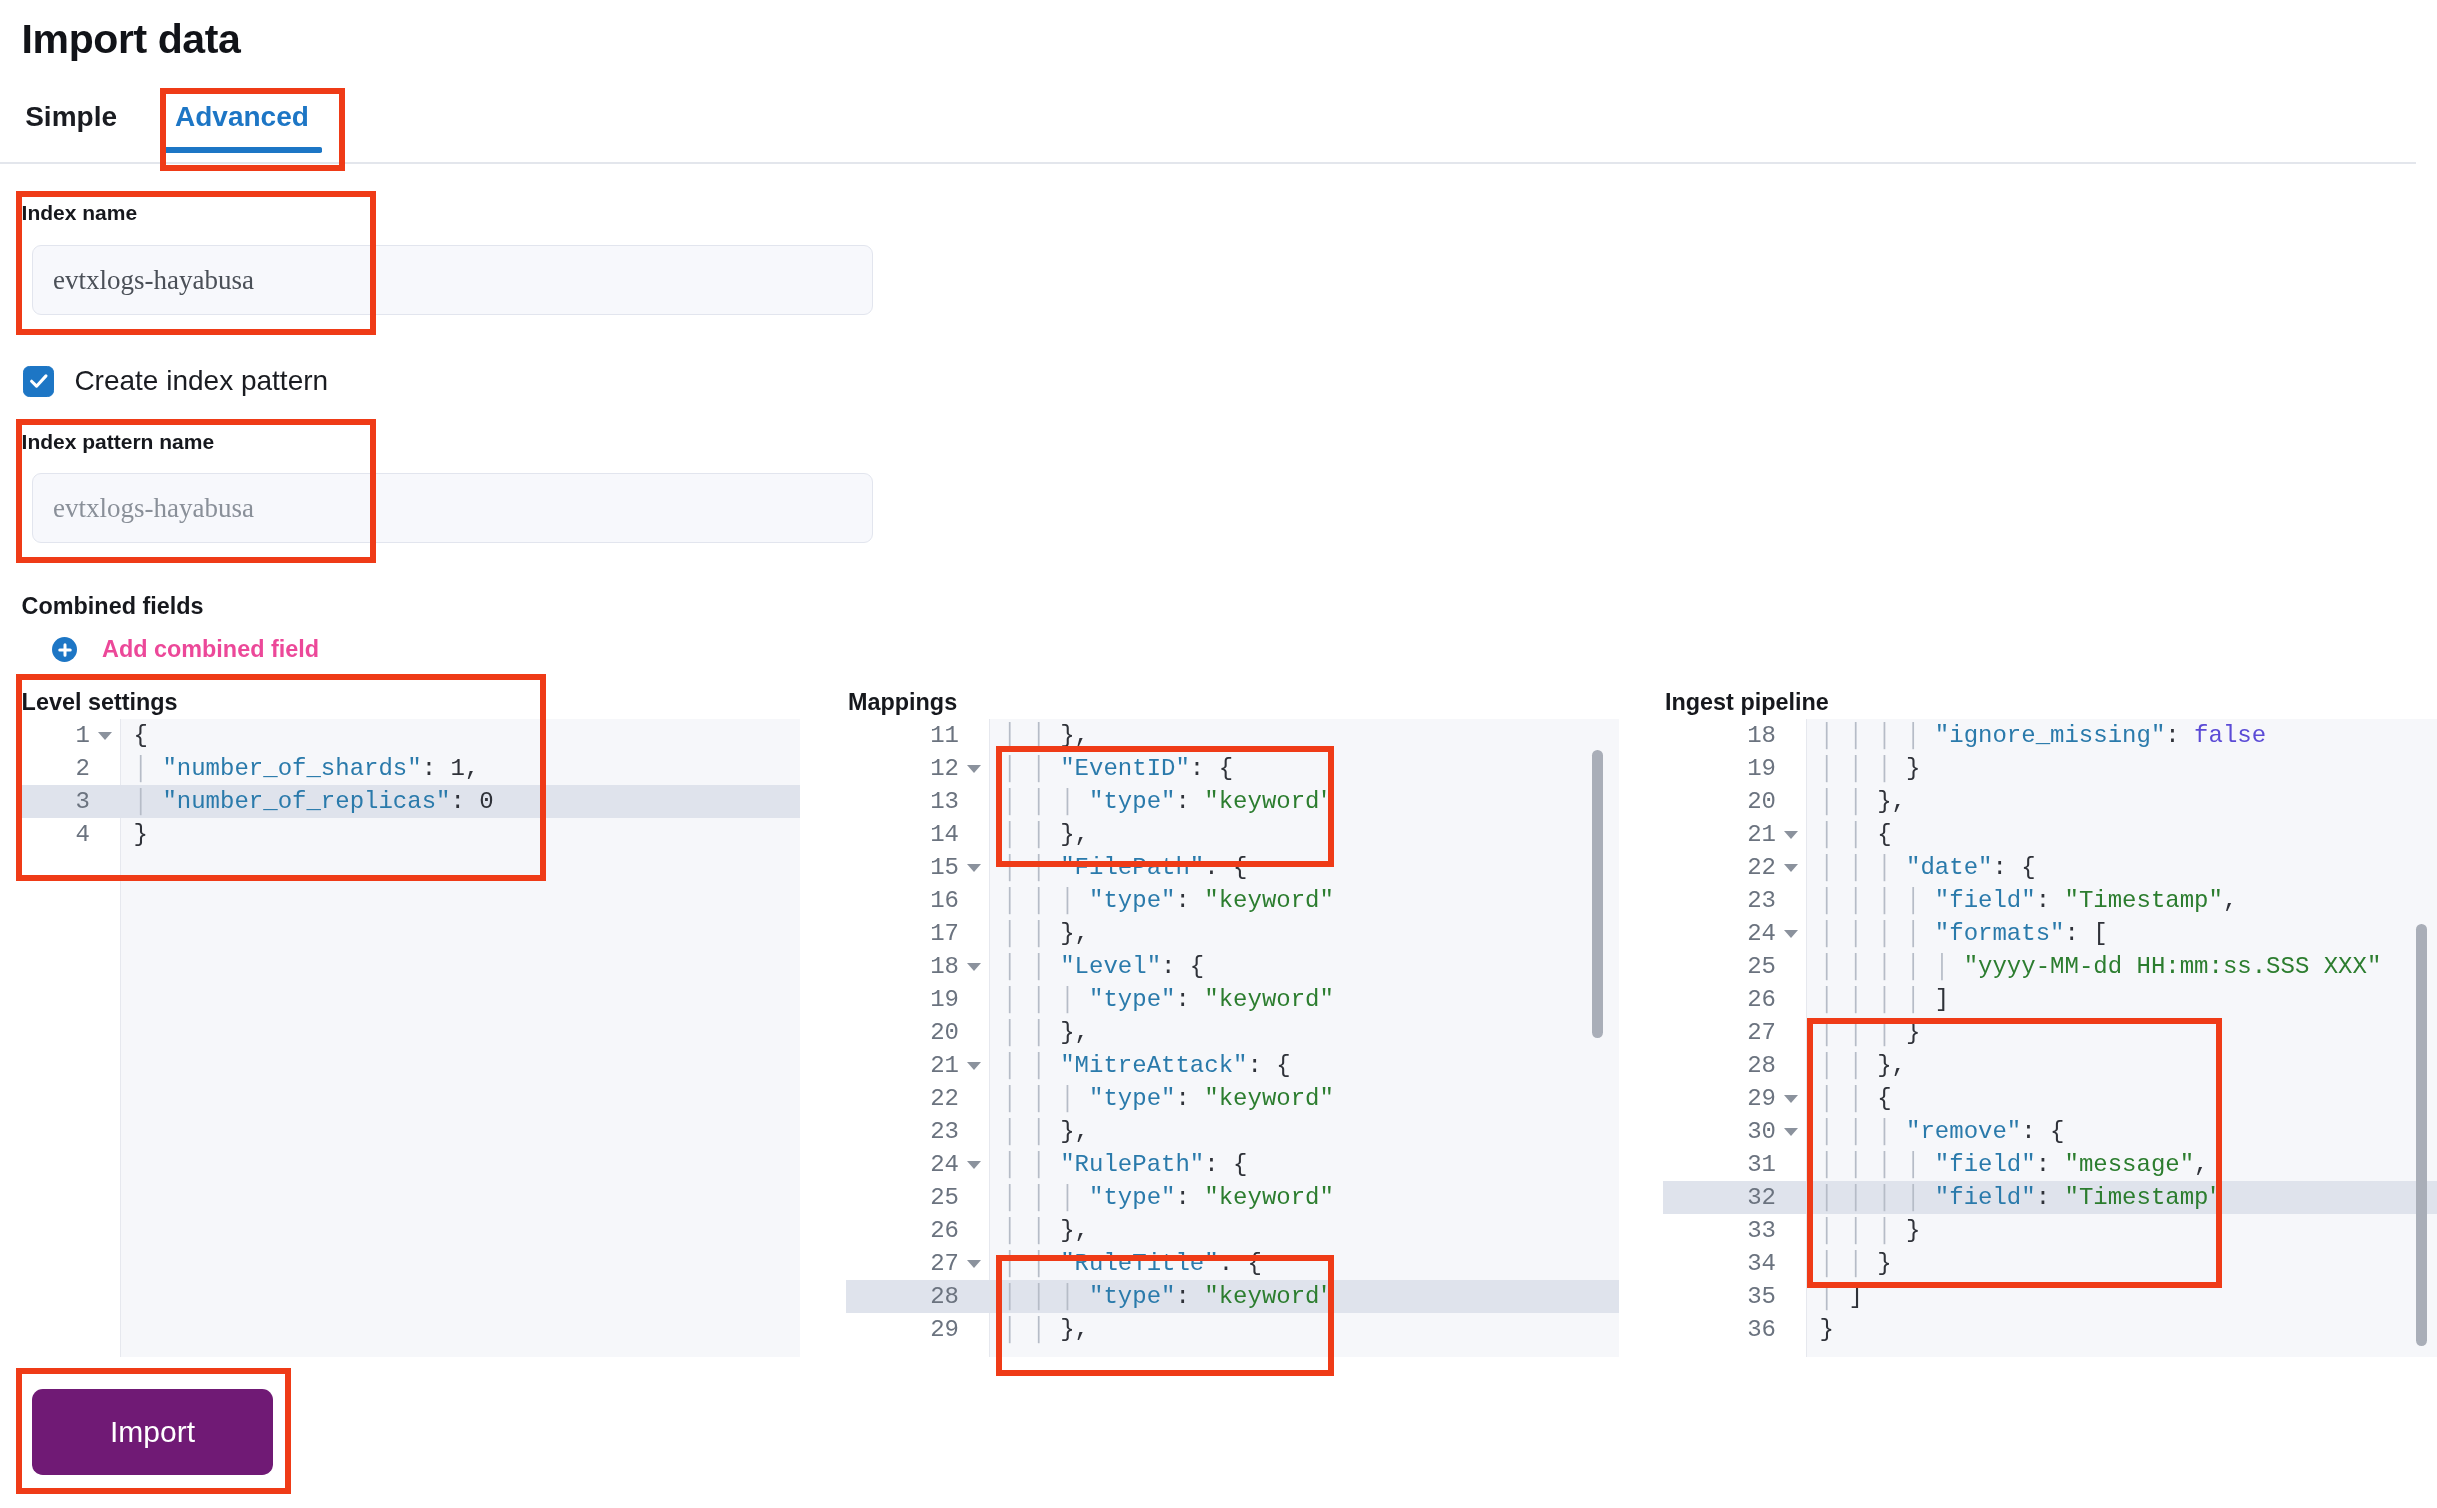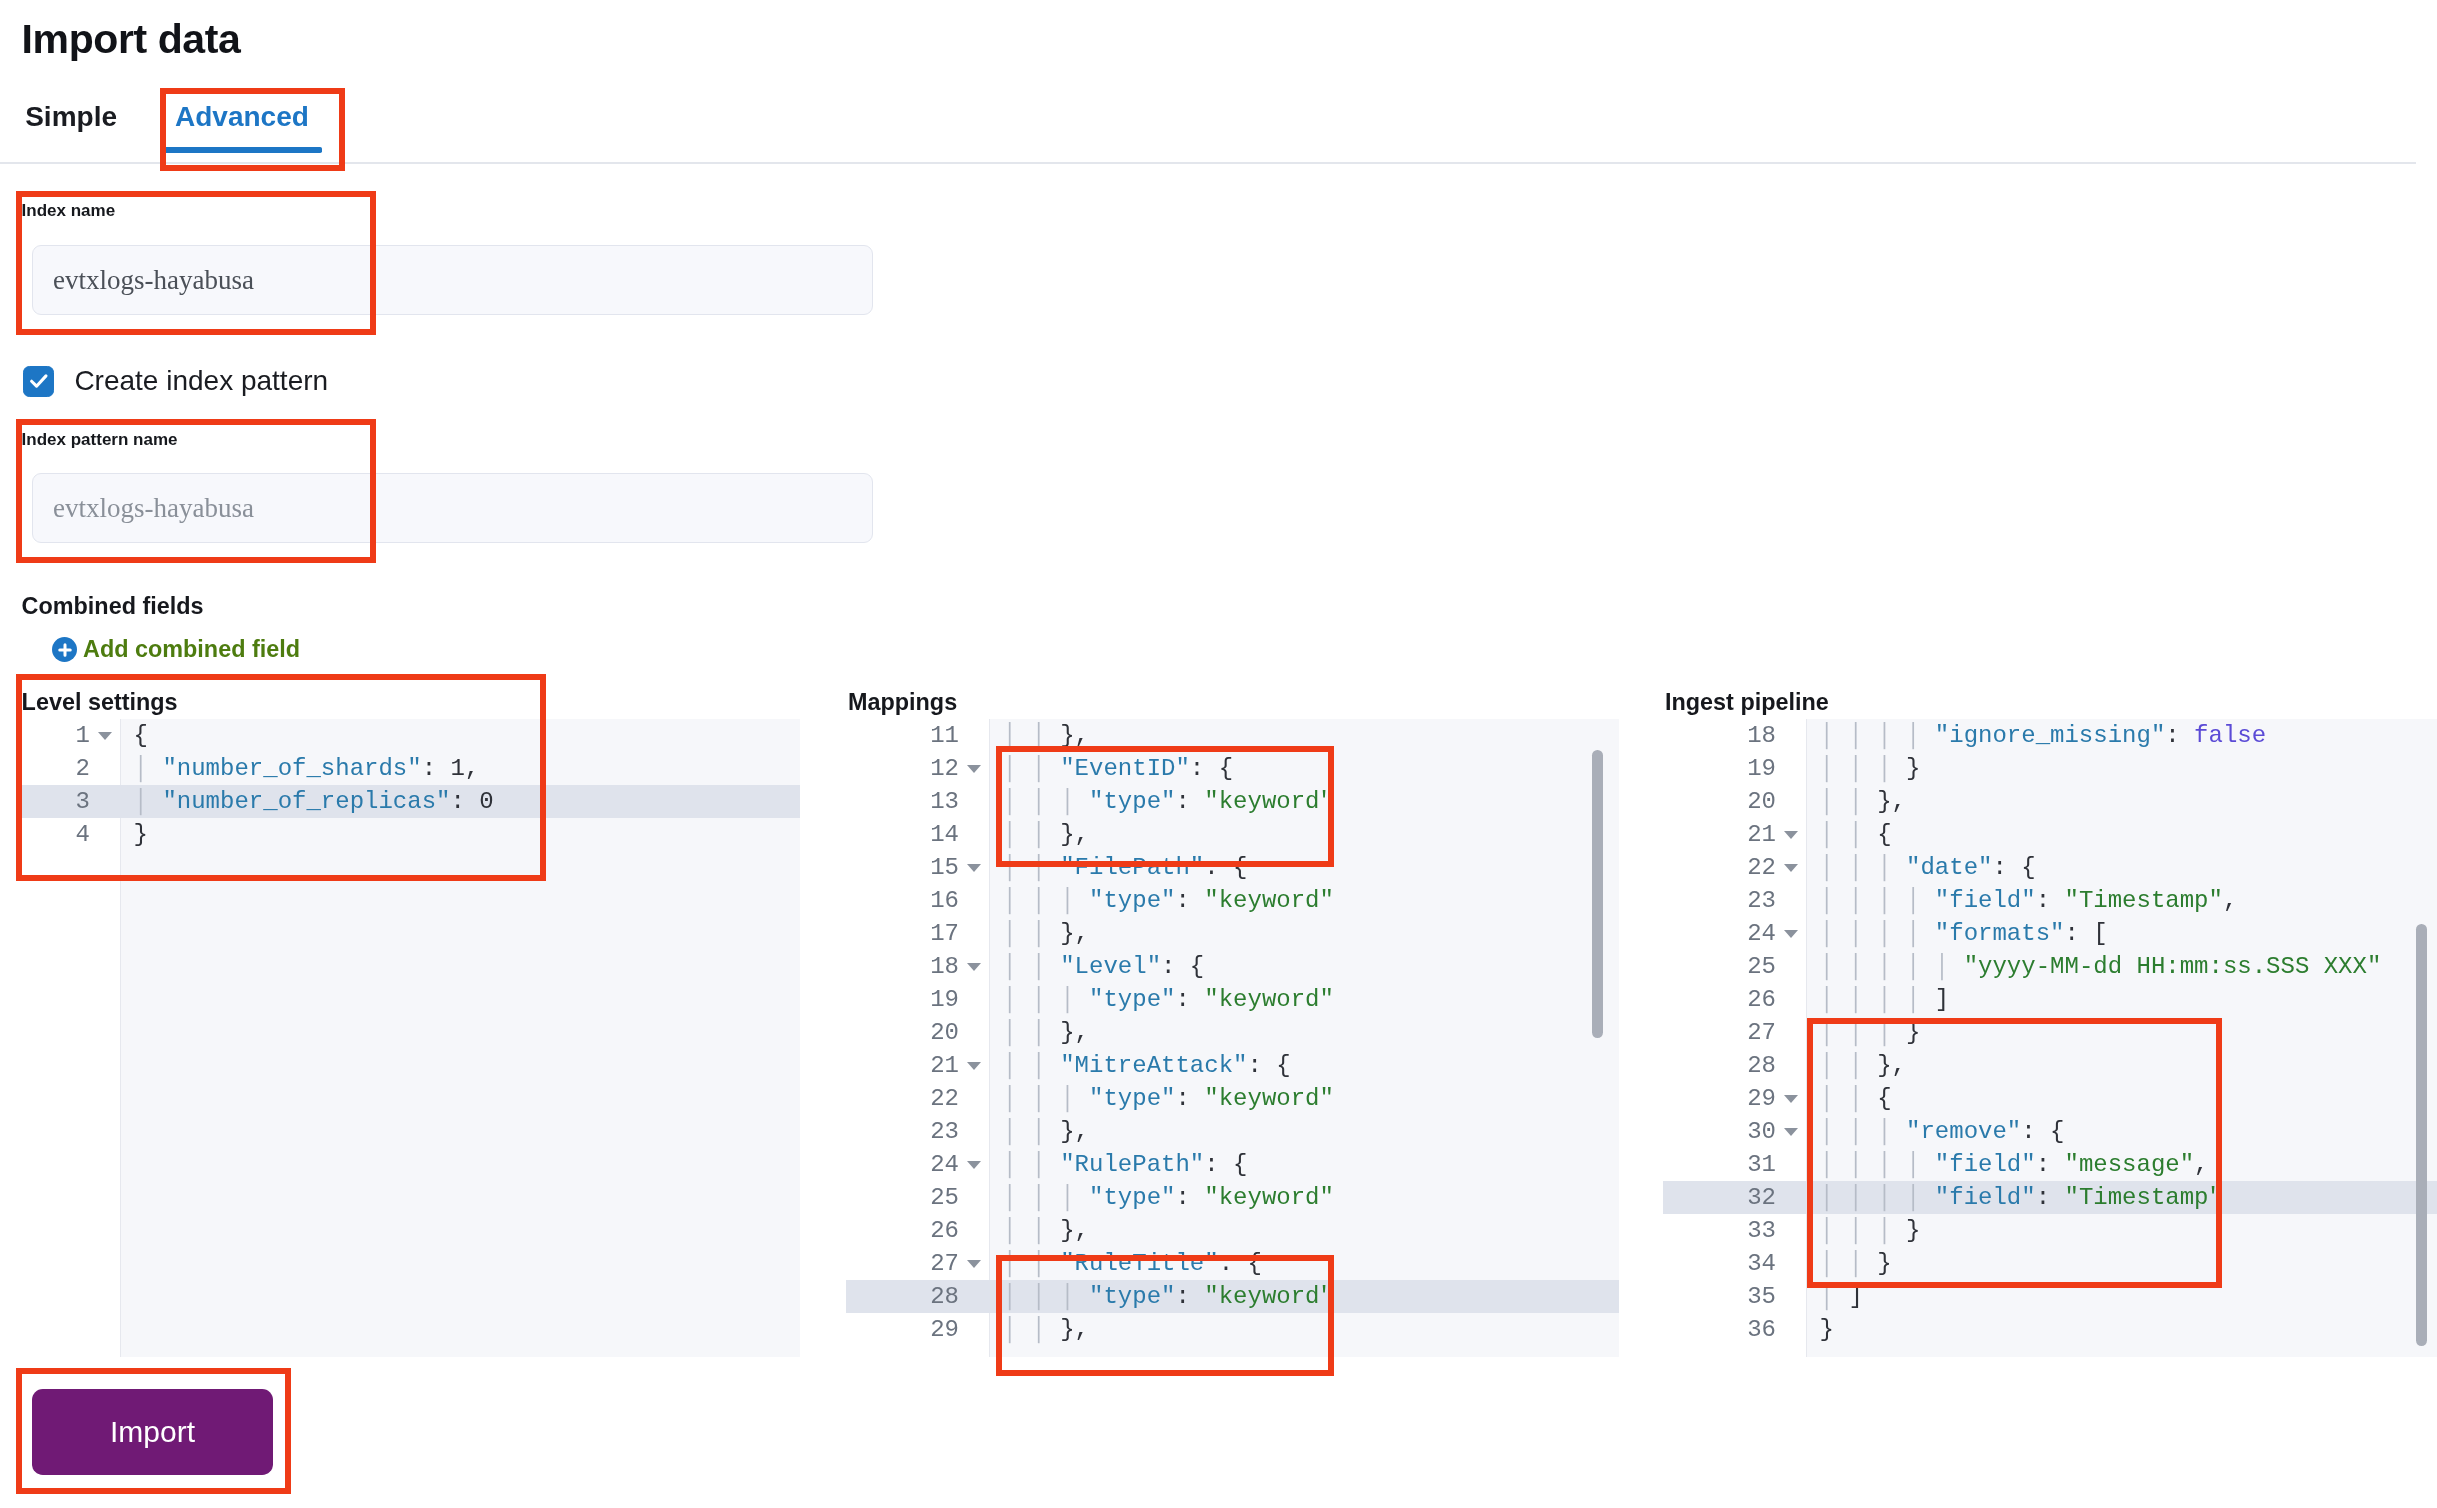--- a/index.html
+++ b/index.html
@@ -39,21 +39,21 @@
     background: #1d76c5; border-radius: 1.8px;
   }
   .tab-rule {
     position: absolute; left: 0px; top: 162px;
     width: 2416px; height: 1.8px; background: #e3e6ec;
   }
 
   
   .field-label {
     position: absolute;
-    font-size: 17px; font-weight: bold; color: #16181d;
+    font-size: 21px; font-weight: bold; color: #16181d;
   }
   .text-input {
     position: absolute;
     background: #f7f8fc;
     border: 0.9px solid #e2e5ee;
     border-radius: 9px;
     font-size: 27px;
     color: #4b5058;
     padding: 0 20px;
     display: flex; align-items: center;
@@ -75,22 +75,22 @@
   .checkbox svg { width: 21.6px; height: 21.6px; display: block; }
   .checkbox-label { font-size: 28px; color: #1a1c21; }
 
   
   .combined-title {
     position: absolute; left: 21.6px; top: 593px;
     font-size: 23.4px; font-weight: bold; color: #16181d;
   }
   .add-combined {
     position: absolute; left: 52px; top: 636px;
-    display: flex; align-items: center; gap: 6px;
-    color: #4d7c0f; font-size: 23.4px; font-weight: bold;
+    display: flex; align-items: center; gap: 25px;
+    color: #ec4899; font-size: 23.4px; font-weight: bold;
   }
   .plus-icon {
     width: 25px; height: 25px; border-radius: 50%;
     background: #1d76c5; color:#fff;
     display:flex; align-items:center; justify-content:center;
     font-size: 21.6px; line-height: 1; font-weight: bold;
     flex: 0 0 auto;
   }
   .plus-icon svg { width: 18px; height: 18px; display:block; }
   .add-combined .link-text { text-decoration: none; }

